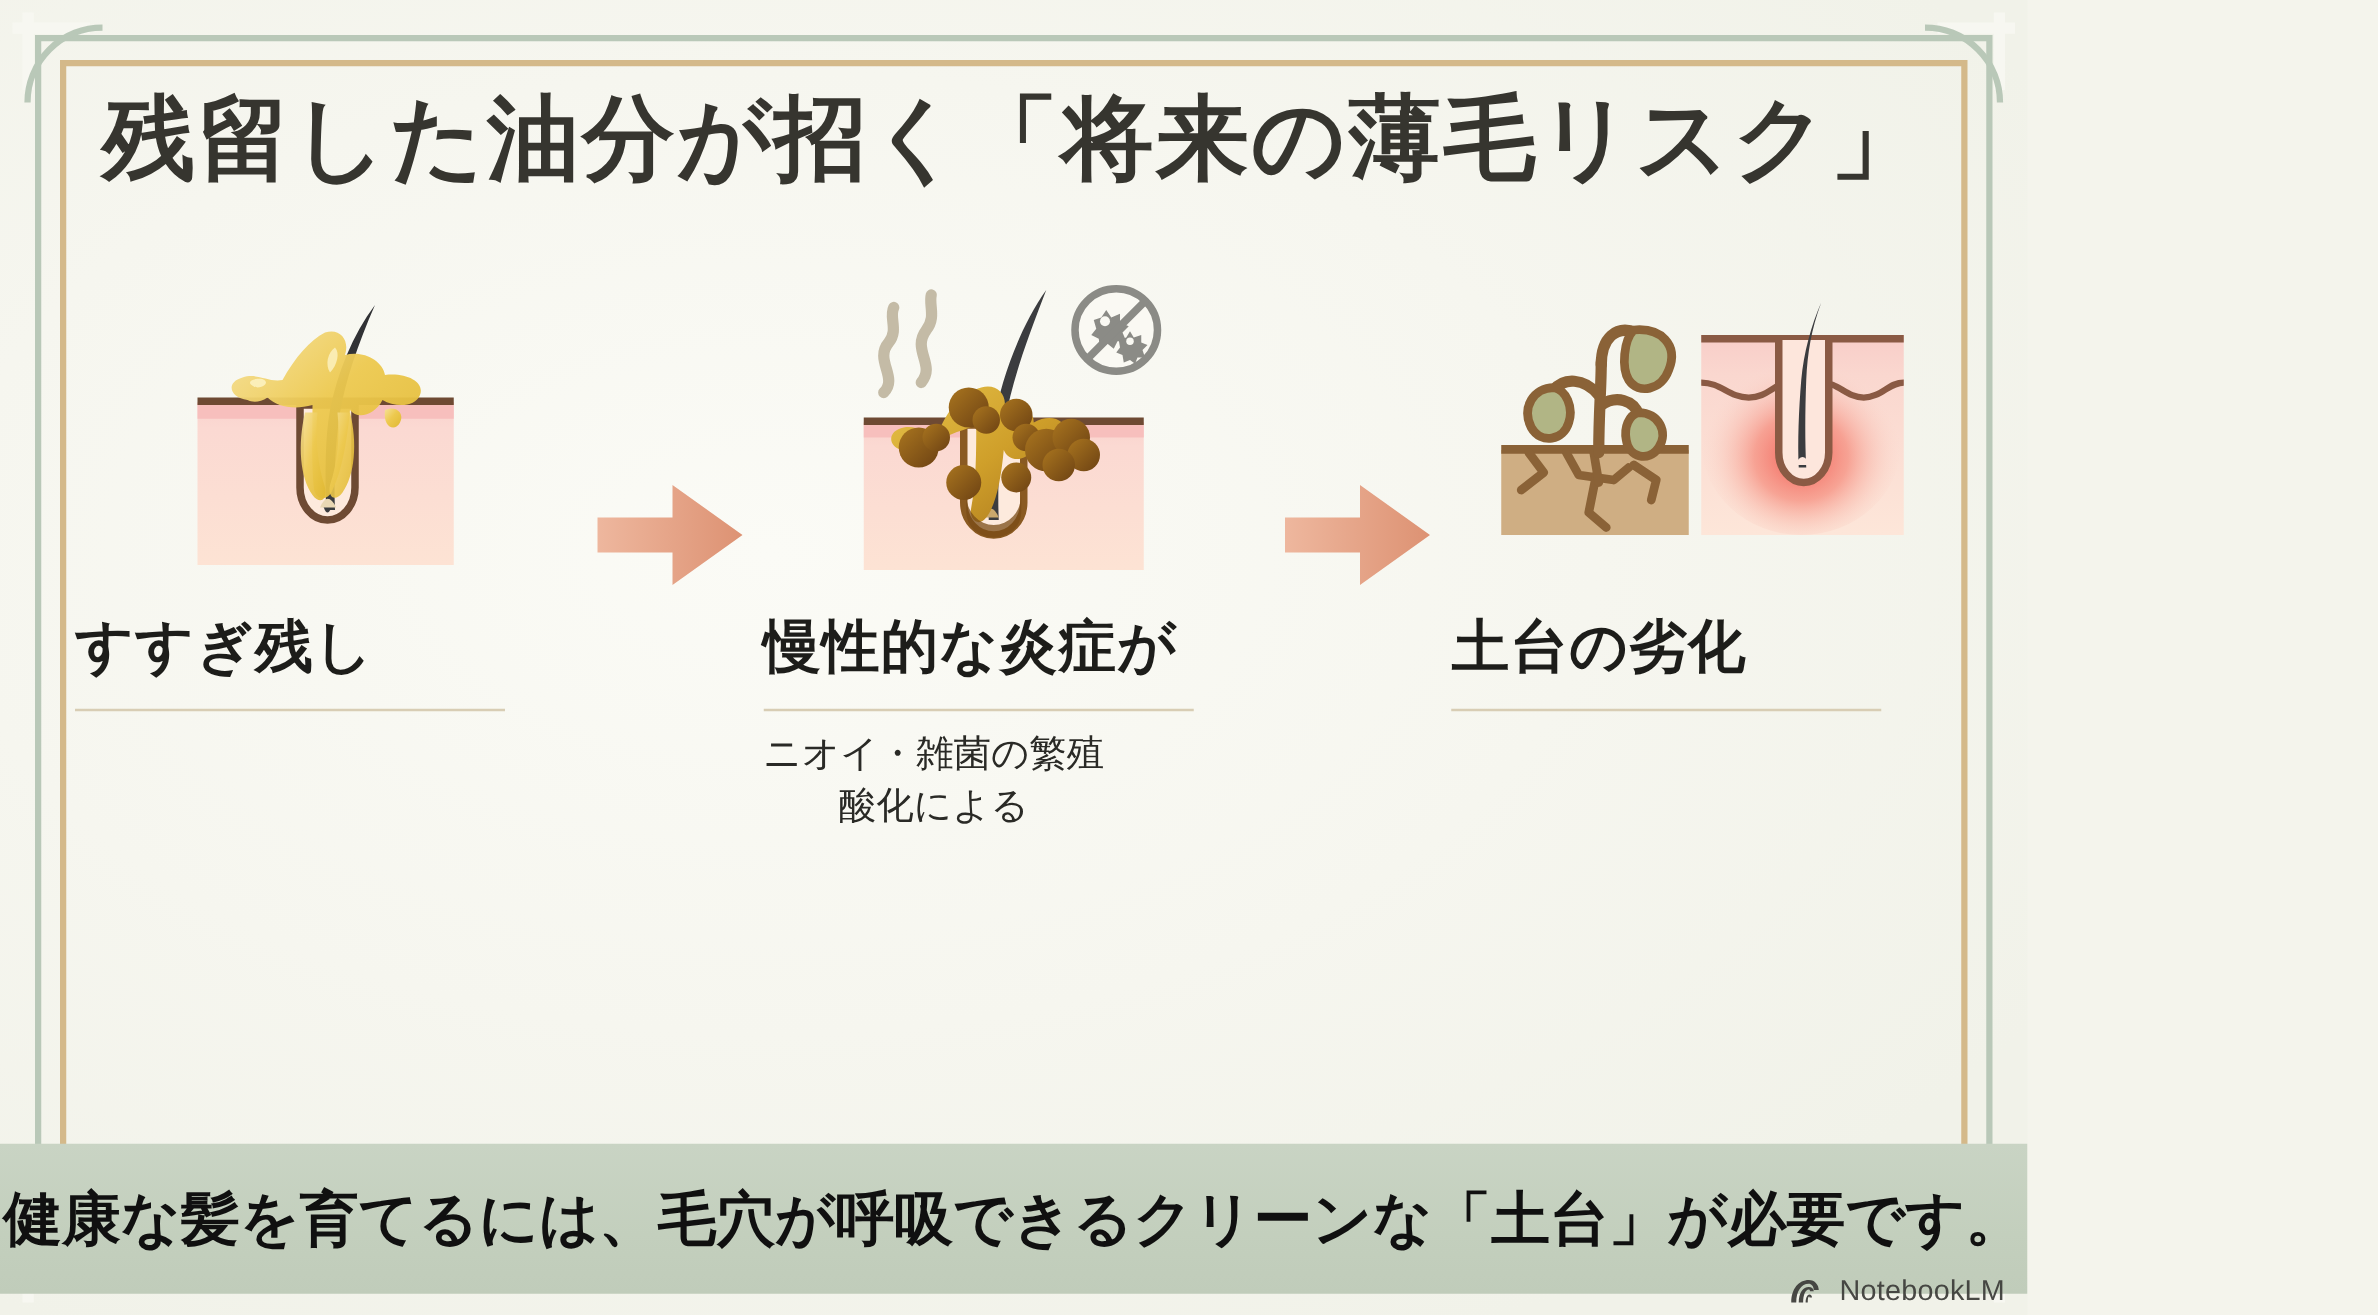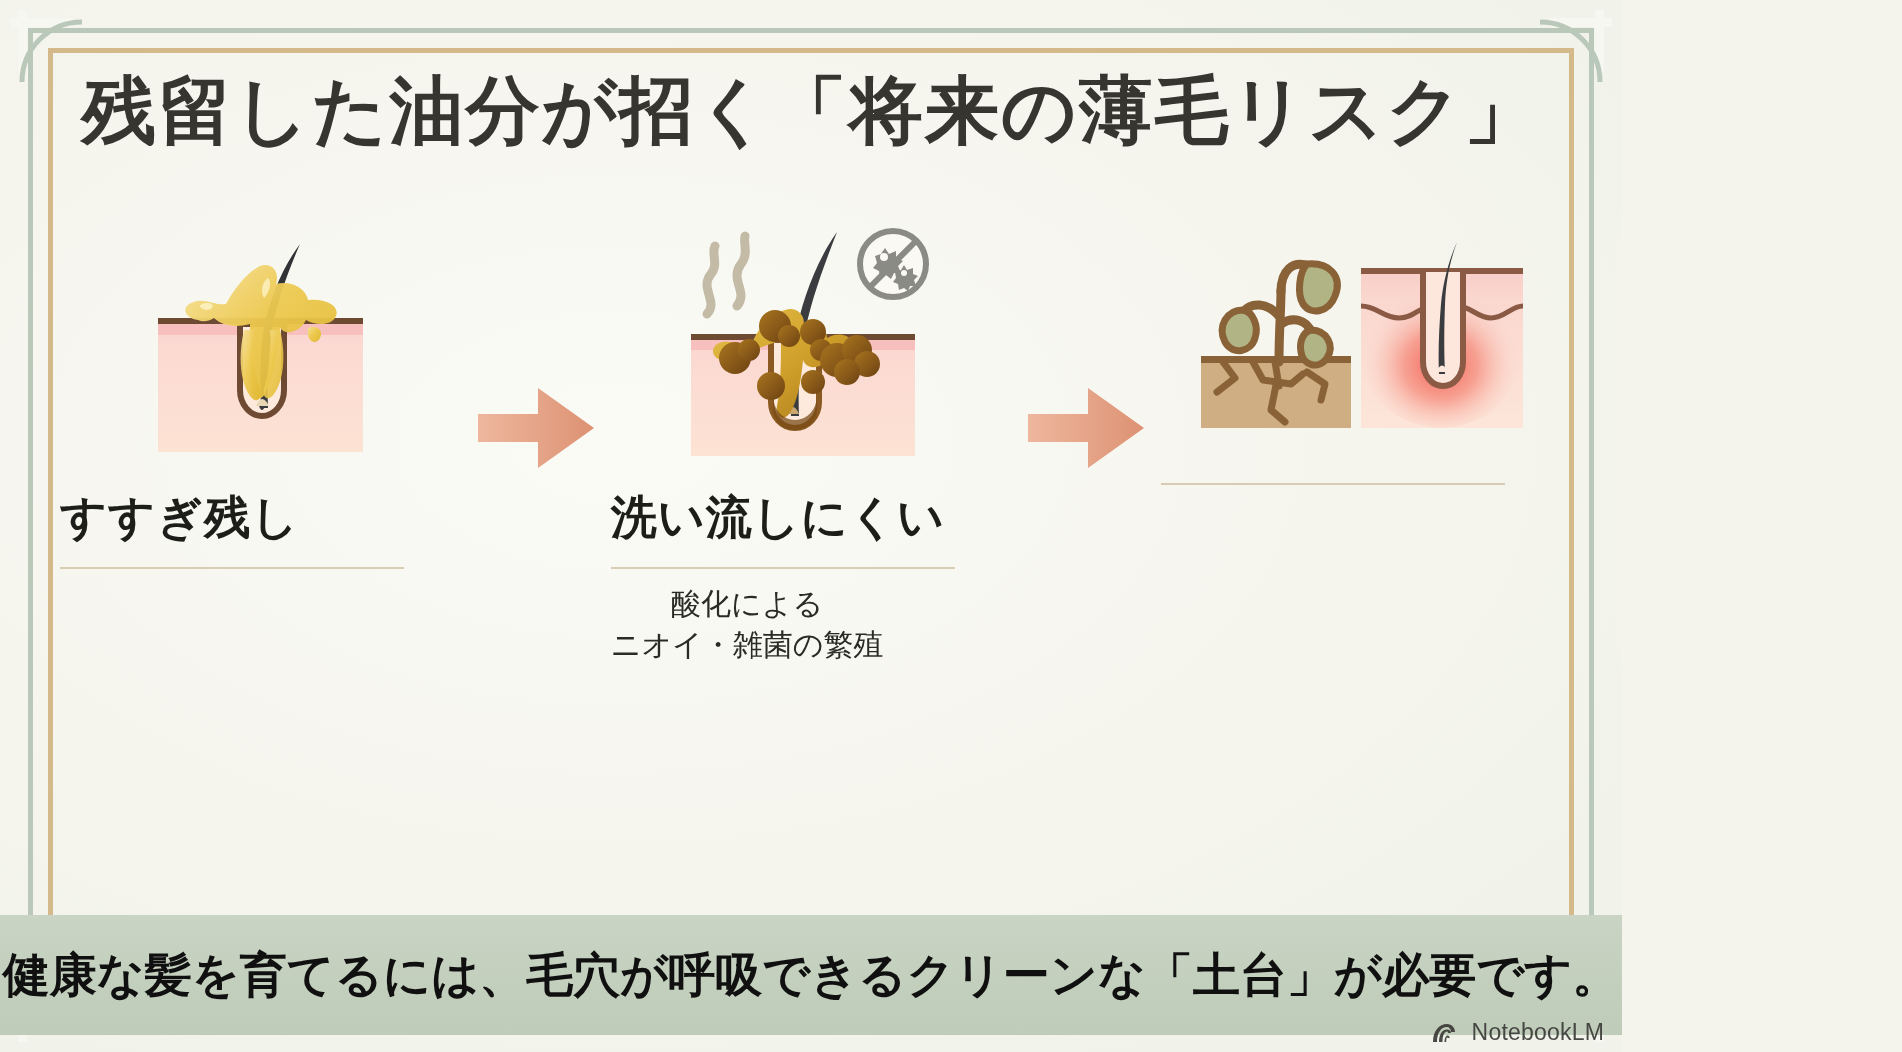--- a/index.html
+++ b/index.html
@@ -246,25 +246,25 @@
             <g fill="#8b8b86">
               <path d="M24 26 l4 -6 l4 6 l7 -3 l0 7 l7 3 l-5 5 l3 7 l-7 0 l-3 6 l-5 -4 l-6 3 l-1 -7 l-6 -3 l4 -5 l-2 -7 Z"></path>
               <circle cx="27" cy="29" r="4" fill="#faf9f3"></circle>
               <path d="M44 42 l3 -5 l3 5 l6 -2 l0 6 l5 2 l-4 4 l2 6 l-6 0 l-2 5 l-4 -3 l-5 2 l-1 -6 l-5 -2 l3 -4 l-1 -6 Z"></path>
               <circle cx="47" cy="45" r="3" fill="#faf9f3"></circle>
             </g>
             <line x1="13" y1="59" x2="59" y2="13" stroke="#8b8b86" stroke-width="6" stroke-linecap="round"></line>
           </g>
         </svg>
       </div>
-      <div class="p-title">洗い流しにくい</div>
+      <div class="p-title">慢性的な炎症が</div>
       <div class="rule"></div>
       <div class="p-sub">
+        <div>ニオイ・雑菌の繁殖</div>
         <div>酸化による</div>
-        <div>ニオイ・雑菌の繁殖</div>
       </div>
     </div>
 
     <div class="arrow-cell">
       <svg width="120" height="90" viewBox="0 0 120 90">
         <path d="M2 31 L62 31 L62 5 L118 45 L62 85 L62 59 L2 59 Z" fill="url(#arrg)"></path>
       </svg>
     </div>
 
     <div class="panel">
@@ -317,20 +317,21 @@
             <path d="M0 38 C 16 38 22 50 38 50 C 54 50 58 38 72 38" stroke="#8a5a44" stroke-width="5" fill="none"></path>
             <path d="M96 38 C 110 38 116 50 130 50 C 144 50 150 38 162 38" stroke="#8a5a44" stroke-width="5" fill="none"></path>
 
             <path d="M62 4 L62 94 A 20 24 0 0 0 102 94 L102 4" fill="#fde6dc" stroke="#8a5a44" stroke-width="6"></path>
 
             <path d="M78 106 C 77 86 78 60 80 36 C 82 14 88 -8 96 -26 C 88 -4 85 14 84 36 C 83 62 83 86 84 106 Z" fill="#3b3c3f"></path>
             <path d="M75 104 q 6 -13 12 0 Z" fill="#fde6dc"></path>
           </g>
         </svg>
       </div>
+      <div class="p-title">土台の劣化</div>
       <div class="rule"></div>
     </div>
 
   </div>
 
   <div class="banner">
     <div class="banner-text">健康な髪を育てるには、毛穴が呼吸できるクリーンな「土台」が必要です。</div>
   </div>
 
   <div class="watermark">

